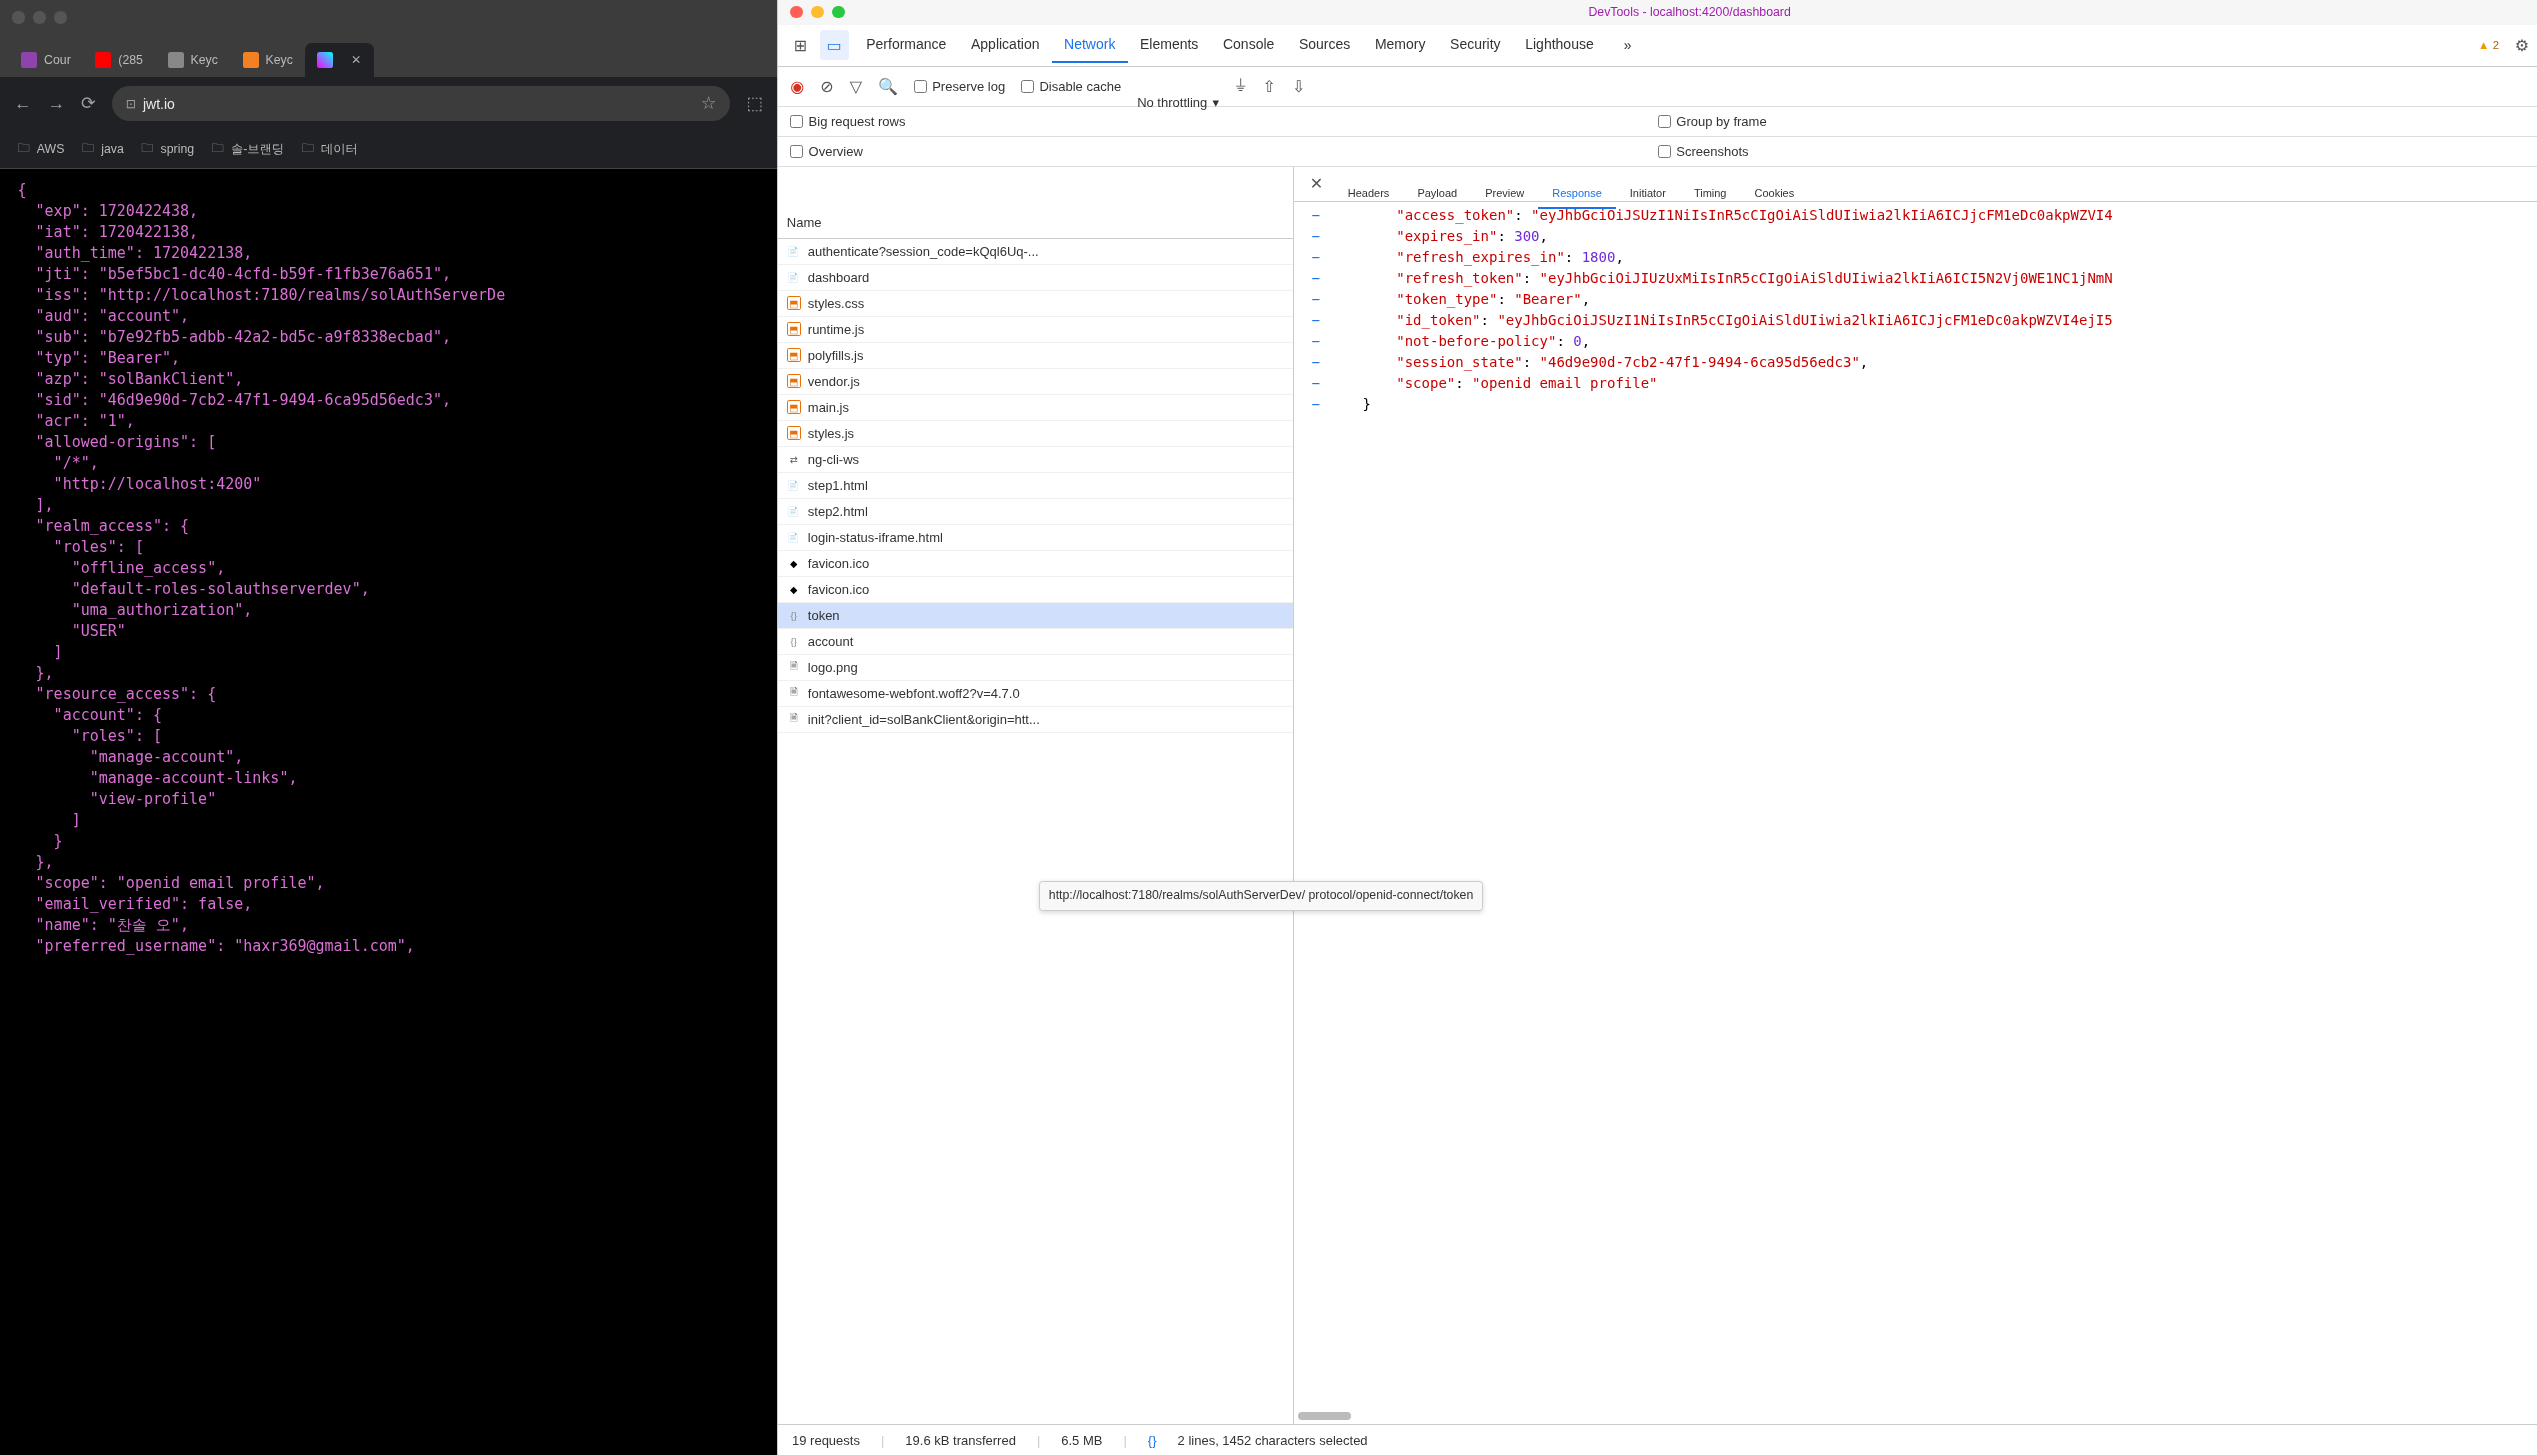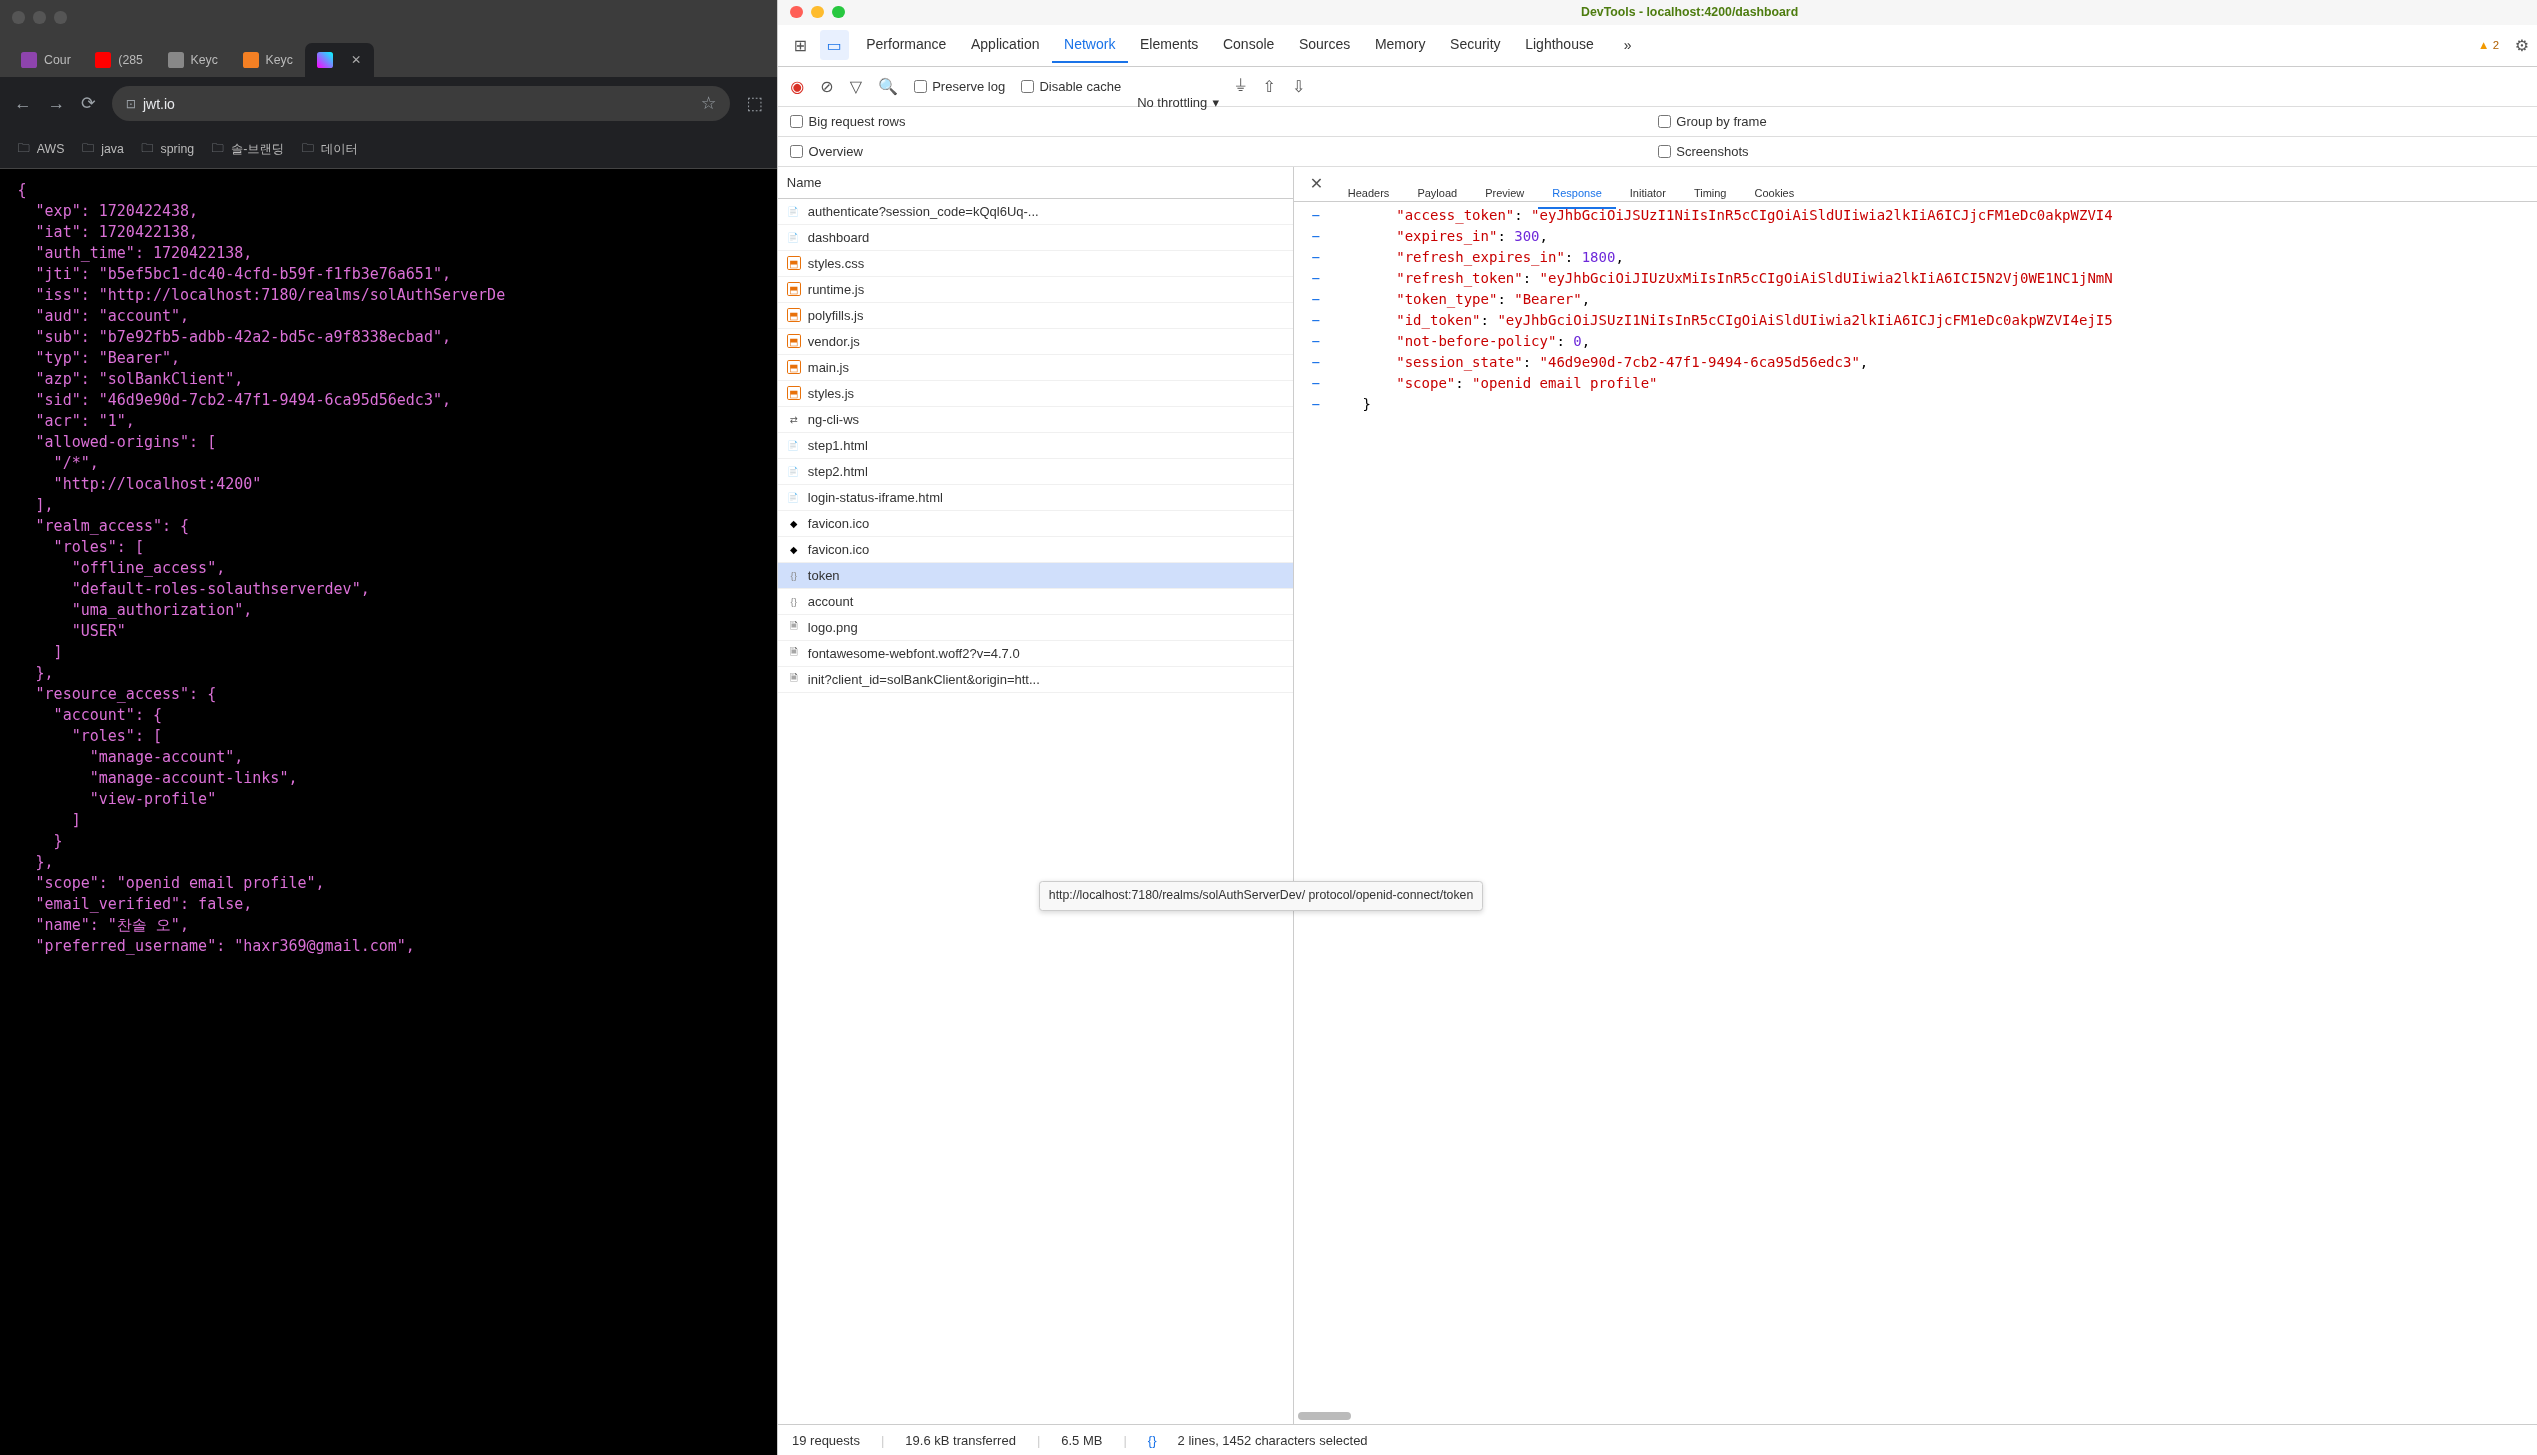--- a/index.html
+++ b/index.html
@@ -31,39 +31,39 @@
 .bookmark-folder { color: #9aa0a6; }
 .browser-content { flex: 1; background: #000; padding: 10.5px 17.5px; font-family: "SF Mono", Monaco, Consolas, monospace; font-size: 15px; line-height: 1.4; white-space: pre; overflow: auto; }
 .tok-key { color: #da70d6; }
 
 
 .devtools { flex: 1; background: #fff; display: flex; flex-direction: column; border-left: 0.9px solid #ccc; }
 .dt-titlebar { height: 24.6px; display: flex; align-items: center; padding: 0 12.3px; gap: 8.8px; background: #f6f6f6; }
 .dt-traffic span:nth-child(1) { background: #ff5f57; }
 .dt-traffic span:nth-child(2) { background: #febc2e; }
 .dt-traffic span:nth-child(3) { background: #28c840; }
-.dt-title { flex: 1; text-align: center; font-size: 12.3px; color: #4d7c0f; font-weight: 700; }
+.dt-title { flex: 1; text-align: center; font-size: 12.3px; color: #a21caf; font-weight: 400; }
 .dt-panels { height: 42px; border-bottom: 0.9px solid #ccc; display: flex; align-items: center; padding: 0 8.8px; gap: 5.3px; }
 .dt-panel-icon { padding: 5.3px 7px; color: #555; cursor: pointer; font-size: 16px; }
 .dt-panel-icon.active { color: #1a73e8; background: #e8f0fe; border-radius: 3.5px; }
 .dt-panel { padding: 8.8px 12.3px; color: #333; font-size: 14px; cursor: pointer; }
 .dt-panel.active { color: #1a73e8; border-bottom: 2.6px solid #1a73e8; }
 .dt-warn { margin-left: auto; display: flex; align-items: center; gap: 3.5px; color: #b06000; }
 .dt-warn-icon { color: #f29900; }
 .dt-gear { margin-left: 10.5px; color: #555; cursor: pointer; font-size: 16px; }
 .dt-net-toolbar { height: 40px; border-bottom: 0.9px solid #ddd; display: flex; align-items: center; padding: 0 12.3px; gap: 16px; }
 .dt-record { color: #d93025; font-size: 16px; }
 .dt-icon { color: #555; font-size: 16px; cursor: pointer; }
 .dt-checkbox { display: flex; gap: 5.3px; font-size: 13px; color: #333; }
 .dt-throttle { display: flex; align-items: center; gap: 5.3px; font-size: 13px; color: #333; cursor: pointer; margin-top: 33px; }
 .dt-sub-toolbar { border-bottom: 0.9px solid #ddd; display: flex; padding: 7px 12.3px; }
 .dt-sub-col { flex: 1; display: flex; align-items: center; gap: 8.8px; font-size: 13px; color: #333; }
 .dt-main { flex: 1; display: flex; overflow: hidden; }
 .dt-requests { width: 516px; border-right: 0.9px solid #ccc; display: flex; flex-direction: column; }
-.dt-req-header { height: 32px; border-bottom: 0.9px solid #ccc; display: flex; align-items: center; padding: 0 8.8px; font-size: 13px; color: #333; }
+.dt-req-header { height: 32px; border-bottom: 0.9px solid #ccc; display: flex; align-items: center; padding: 0 8.8px; font-size: 13px; color: #333; margin-top: 40px; }
 .dt-req-list { flex: 1; overflow-y: auto; }
 .dt-req-row { height: 26px; display: flex; align-items: center; padding: 0 8.8px; gap: 7px; font-size: 13px; color: #333; border-bottom: 0.9px solid #f0f0f0; cursor: pointer; white-space: nowrap; overflow: hidden; text-overflow: ellipsis; }
 .dt-req-row.selected { background: #d0dffb; }
 .file-icon { width: 14px; height: 14px; display: inline-flex; align-items: center; justify-content: center; font-size: 9.6px; flex-shrink: 0; }
 .fi-doc { color: #1a73e8; }
 .fi-css { color: #e8710a; border: 0.9px solid #e8710a; border-radius: 1.8px; }
 .fi-js { color: #e8710a; border: 0.9px solid #e8710a; border-radius: 1.8px; }
 .fi-ws { color: #555; }
 .fi-ico { color: #000; }
 .fi-brace { color: #888; }

